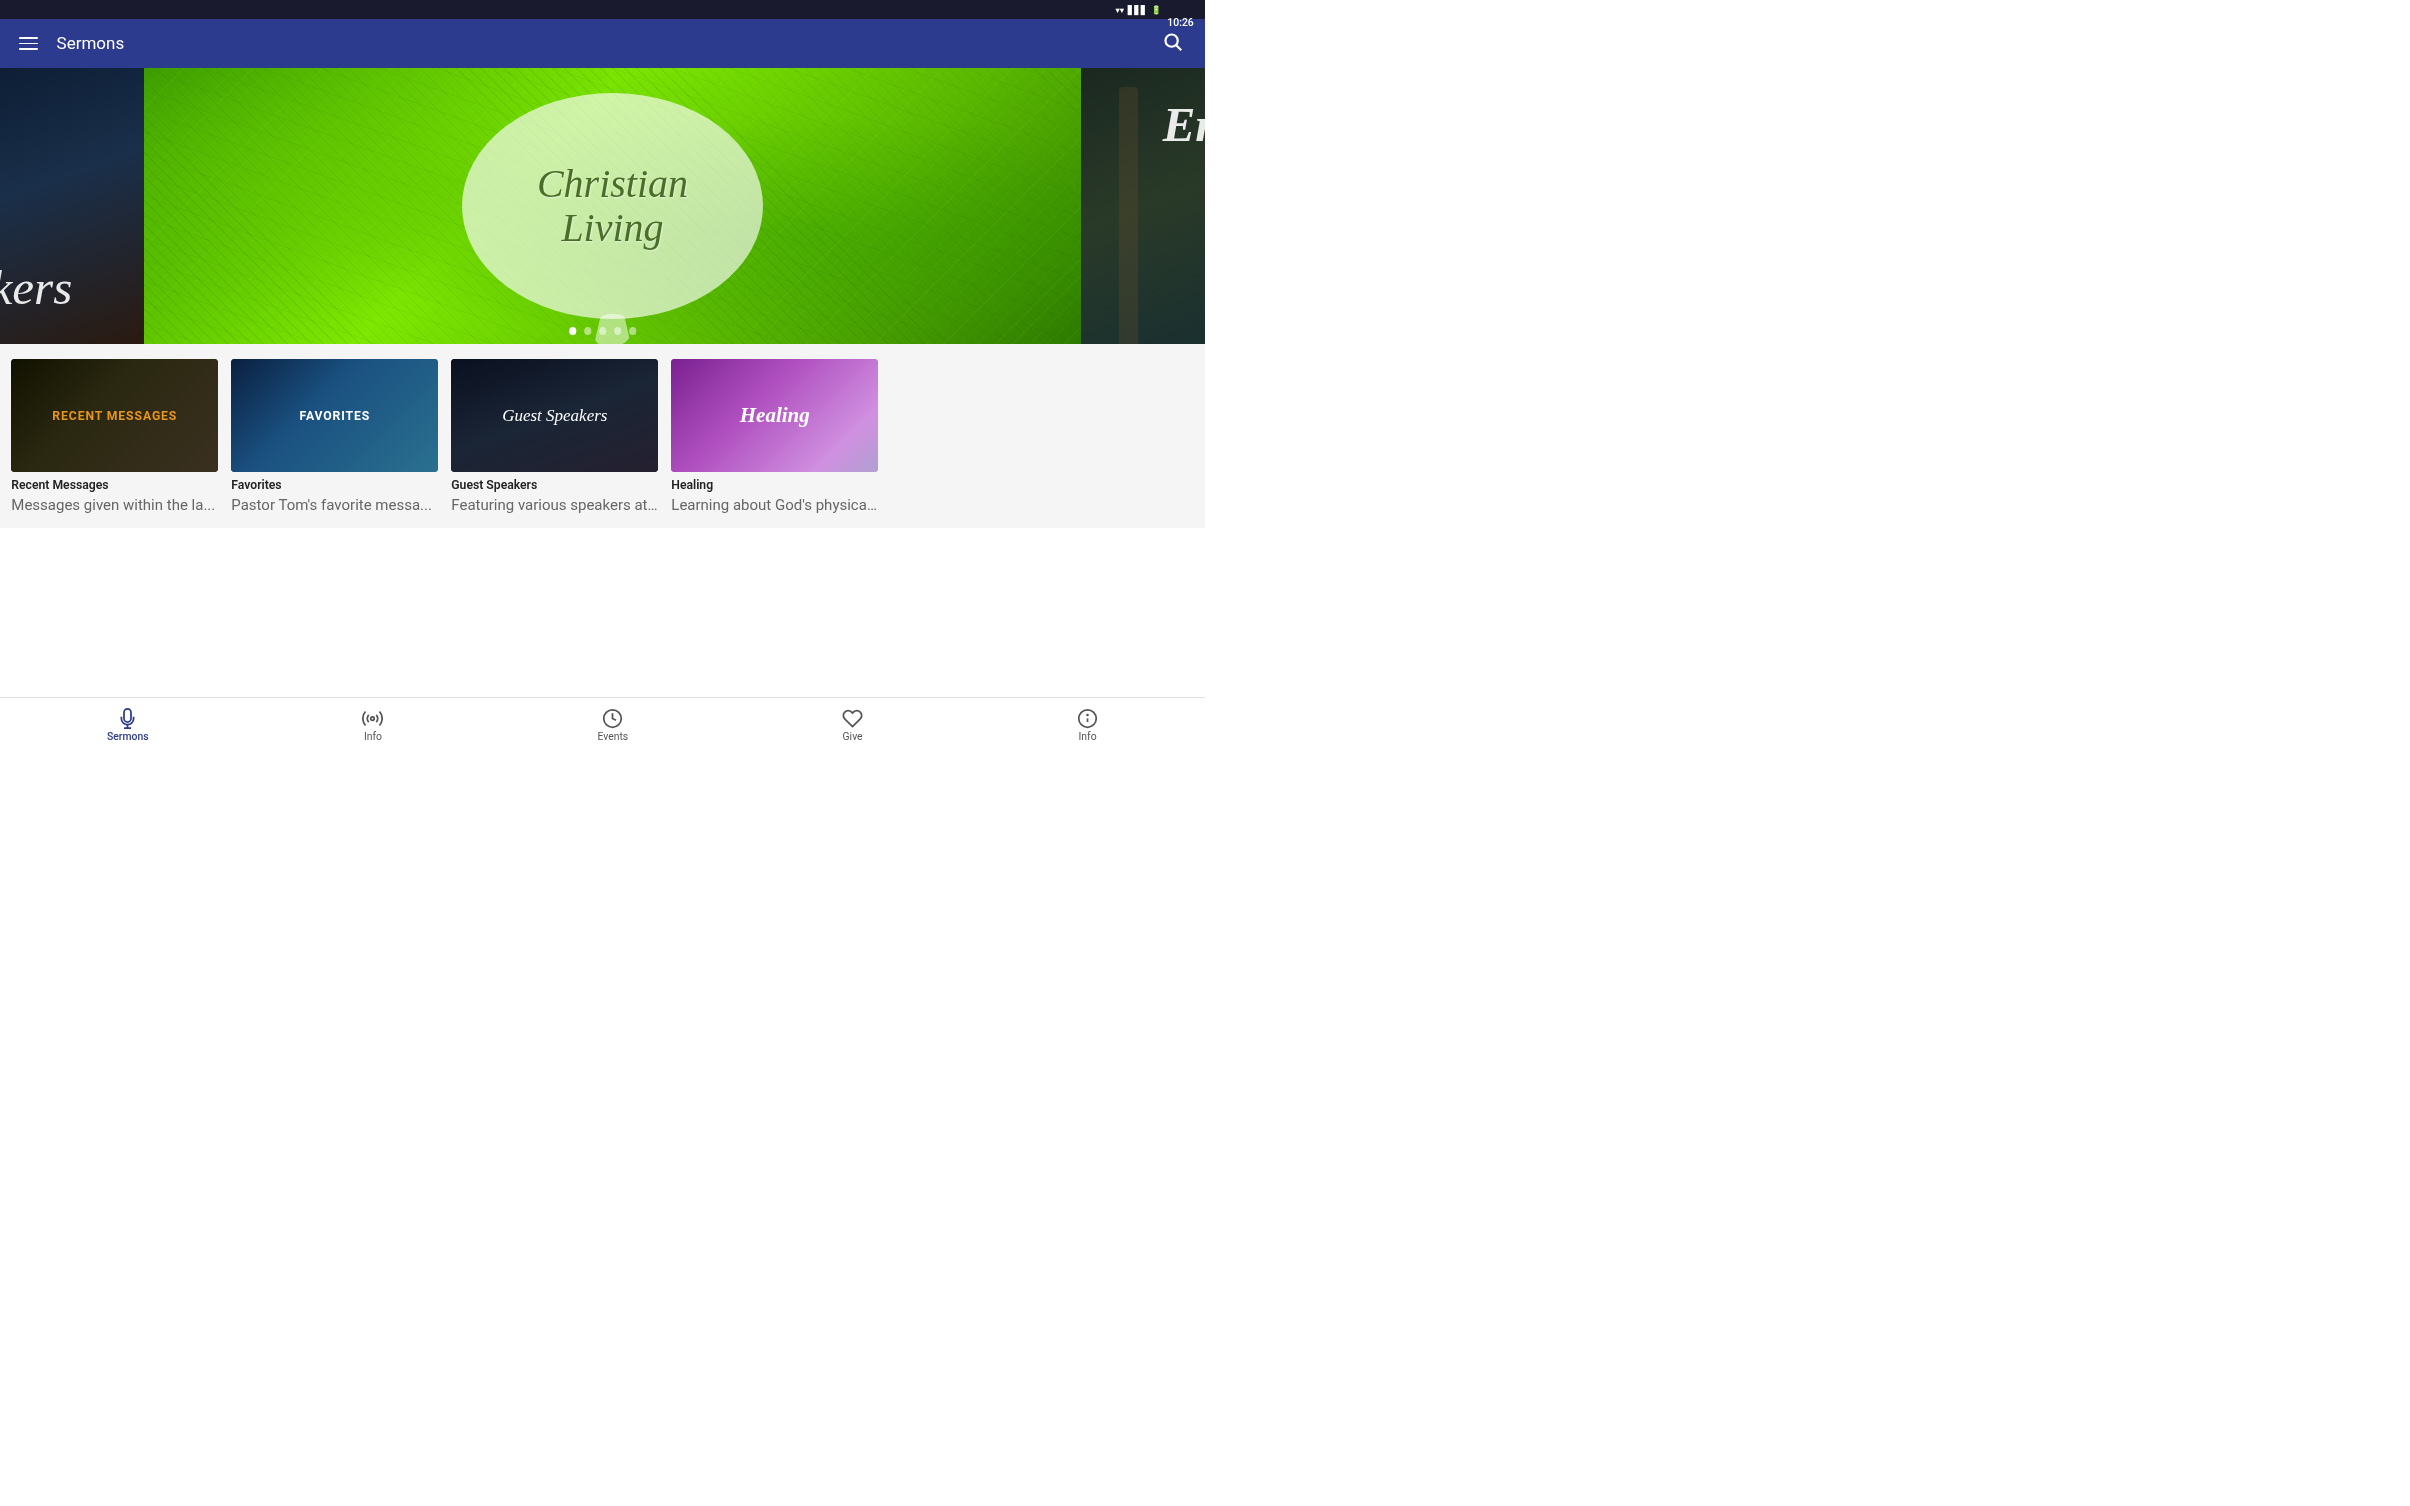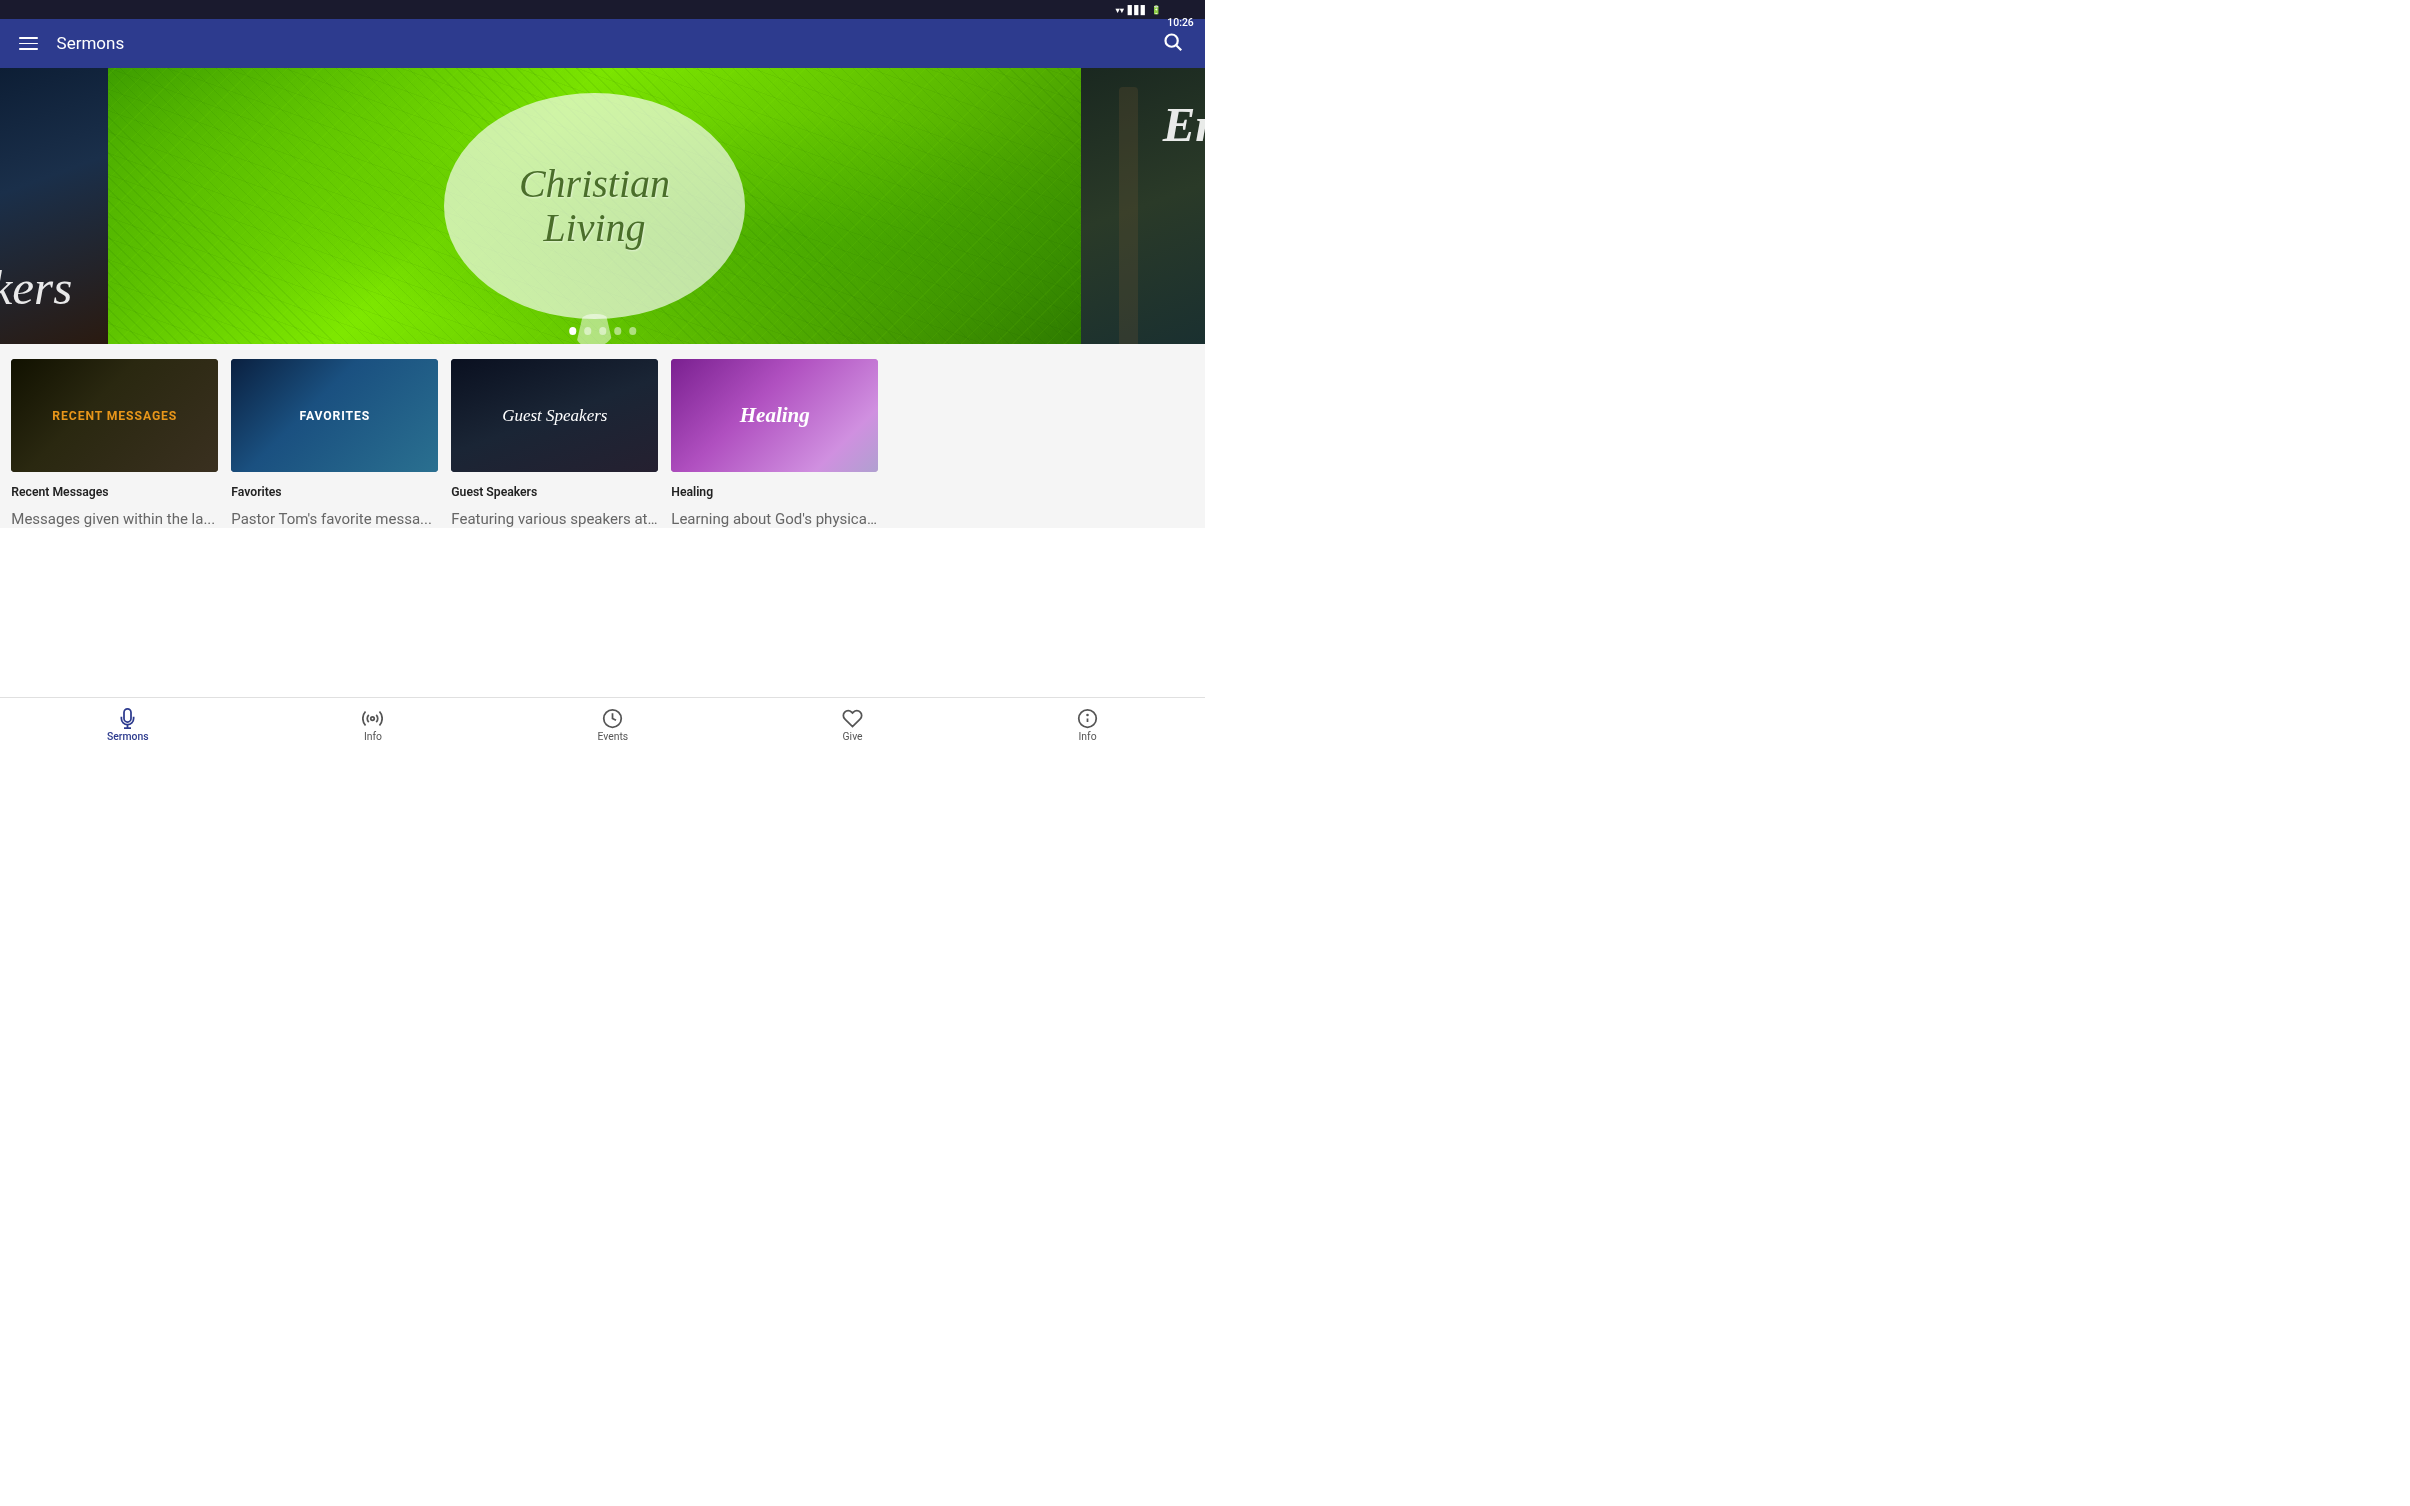--- a/index.html
+++ b/index.html
@@ -81,21 +81,21 @@
     
     .carousel-container {
       position: relative;
       width: 100%;
       height: 276px;
       overflow: hidden;
       display: flex;
       align-items: stretch;
     }
     .carousel-slide-left {
-      width: 108px;
+      width: 144px;
       background: linear-gradient(135deg, #0a1628 0%, #1a2a4a 50%, #0d1f35 100%);
       position: relative;
       overflow: hidden;
       flex-shrink: 0;
     }
     .carousel-slide-left::before {
       content: '';
       position: absolute;
       inset: 0;
       background: linear-gradient(180deg, #1a3050 0%, #0a1a30 40%, #2a1a0a 100%);
@@ -223,21 +223,20 @@
       gap: 13px;
       overflow-x: hidden;
       height: 184px;
     }
     .card {
       display: flex;
       flex-direction: column;
       width: 207px;
       flex-shrink: 0;
       cursor: pointer;
-      justify-content: space-between;
     }
     .card-image {
       width: 207px;
       height: 113px;
       border-radius: 3.8px;
       overflow: hidden;
       position: relative;
       display: flex;
       align-items: center;
       justify-content: center;

